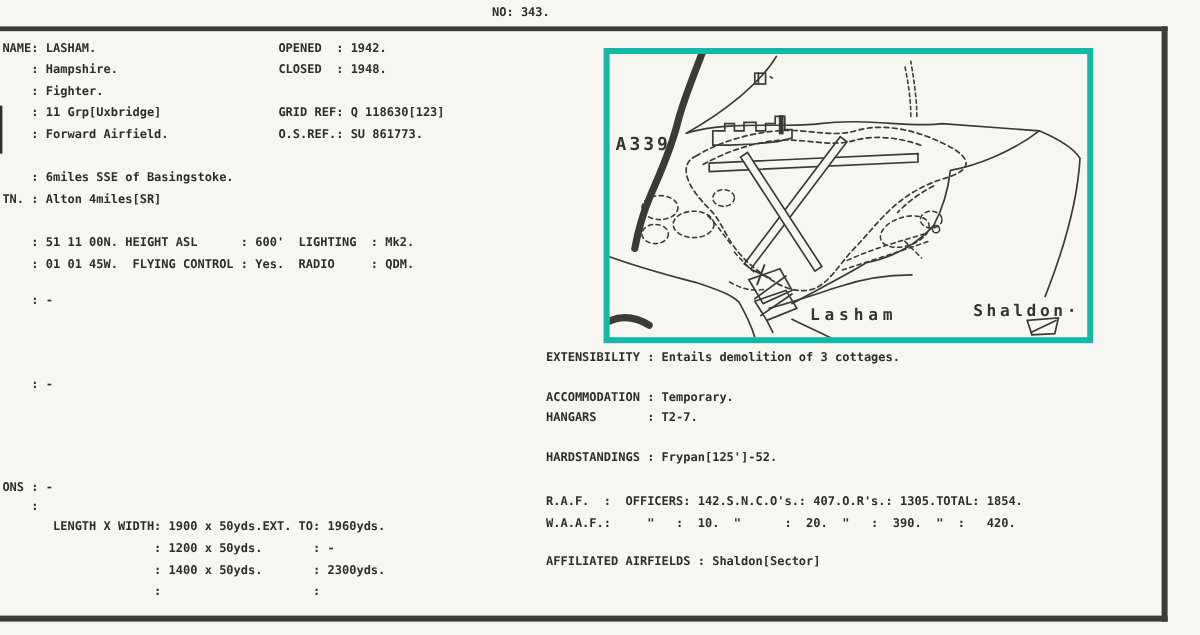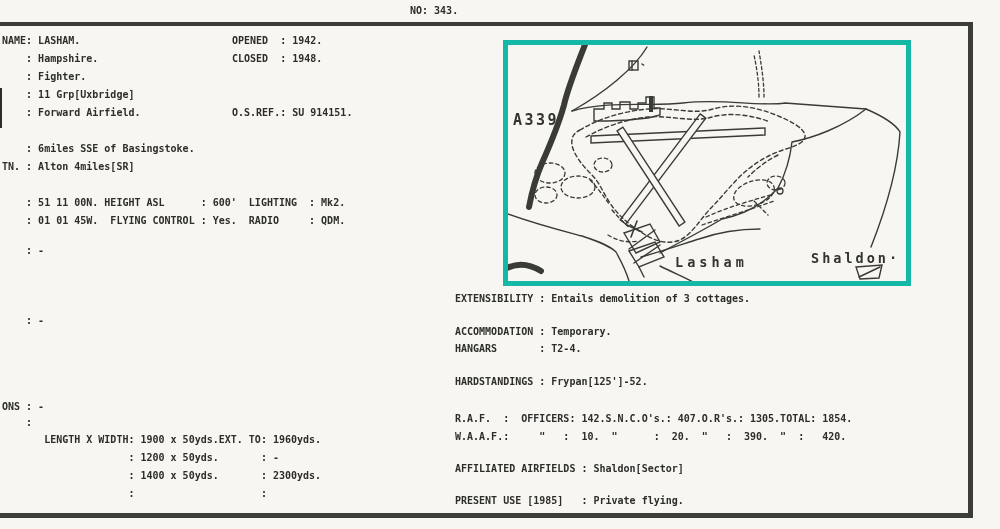--- a/index.html
+++ b/index.html
@@ -59,30 +59,30 @@
   <div class="line" style="left:2px;top:314px;">    : -</div>
   <div class="line" style="left:2px;top:366px;margin-top:34px;">ONS : -</div>
   <div class="line" style="left:2px;top:416px;">    :</div>
   <div class="line" style="left:2px;top:433px;">       LENGTH X WIDTH: 1900 x 50yds.EXT. TO: 1960yds.</div>
   <div class="line" style="left:2px;top:451px;">                     : 1200 x 50yds.       : -</div>
   <div class="line" style="left:2px;top:469px;">                     : 1400 x 50yds.       : 2300yds.</div>
   <div class="line" style="left:2px;top:487px;">                     :                     :</div>
 
   <div class="line" style="left:232px;top:34px;">OPENED  : 1942.</div>
   <div class="line" style="left:232px;top:52px;">CLOSED  : 1948.</div>
-  <div class="line" style="left:232px;top:106px;">O.S.REF.: SU 914151.</div>
+  <div class="line" style="left:232px;top:88px;">GRID REF: Q 118630[123]</div>
+  <div class="line" style="left:232px;top:106px;">O.S.REF.: SU 861773.</div>
 
   <div class="line" style="left:455px;top:292px;">EXTENSIBILITY : Entails demolition of 3 cottages.</div>
   <div class="line" style="left:455px;top:325px;">ACCOMMODATION : Temporary.</div>
-  <div class="line" style="left:455px;top:342px;">HANGARS       : T2-4.</div>
+  <div class="line" style="left:455px;top:342px;">HANGARS       : T2-7.</div>
   <div class="line" style="left:455px;top:375px;">HARDSTANDINGS : Frypan[125']-52.</div>
   <div class="line" style="left:455px;top:412px;">R.A.F.  :  OFFICERS: 142.S.N.C.O's.: 407.O.R's.: 1305.TOTAL: 1854.</div>
   <div class="line" style="left:455px;top:430px;">W.A.A.F.:     "   :  10.  "      :  20.  "   :  390.  "  :   420.</div>
   <div class="line" style="left:455px;top:462px;">AFFILIATED AIRFIELDS : Shaldon[Sector]</div>
-  <div class="line" style="left:455px;top:494px;">PRESENT USE [1985]   : Private flying.</div>
 
   <div class="map-box">
     <svg width="398" height="236" viewBox="0 0 398 236">
       <g stroke="#3a3a36" fill="none" stroke-linecap="round">
 
         <g>
           <path d="M78,-3 C70,18 60,42 56,60 C50,82 42,100 34,118 C28,132 24,146 21,162" stroke-width="6"></path>
           <path d="M-3,224 C8,218 20,218 33,226" stroke-width="6"></path>
         </g>
 

